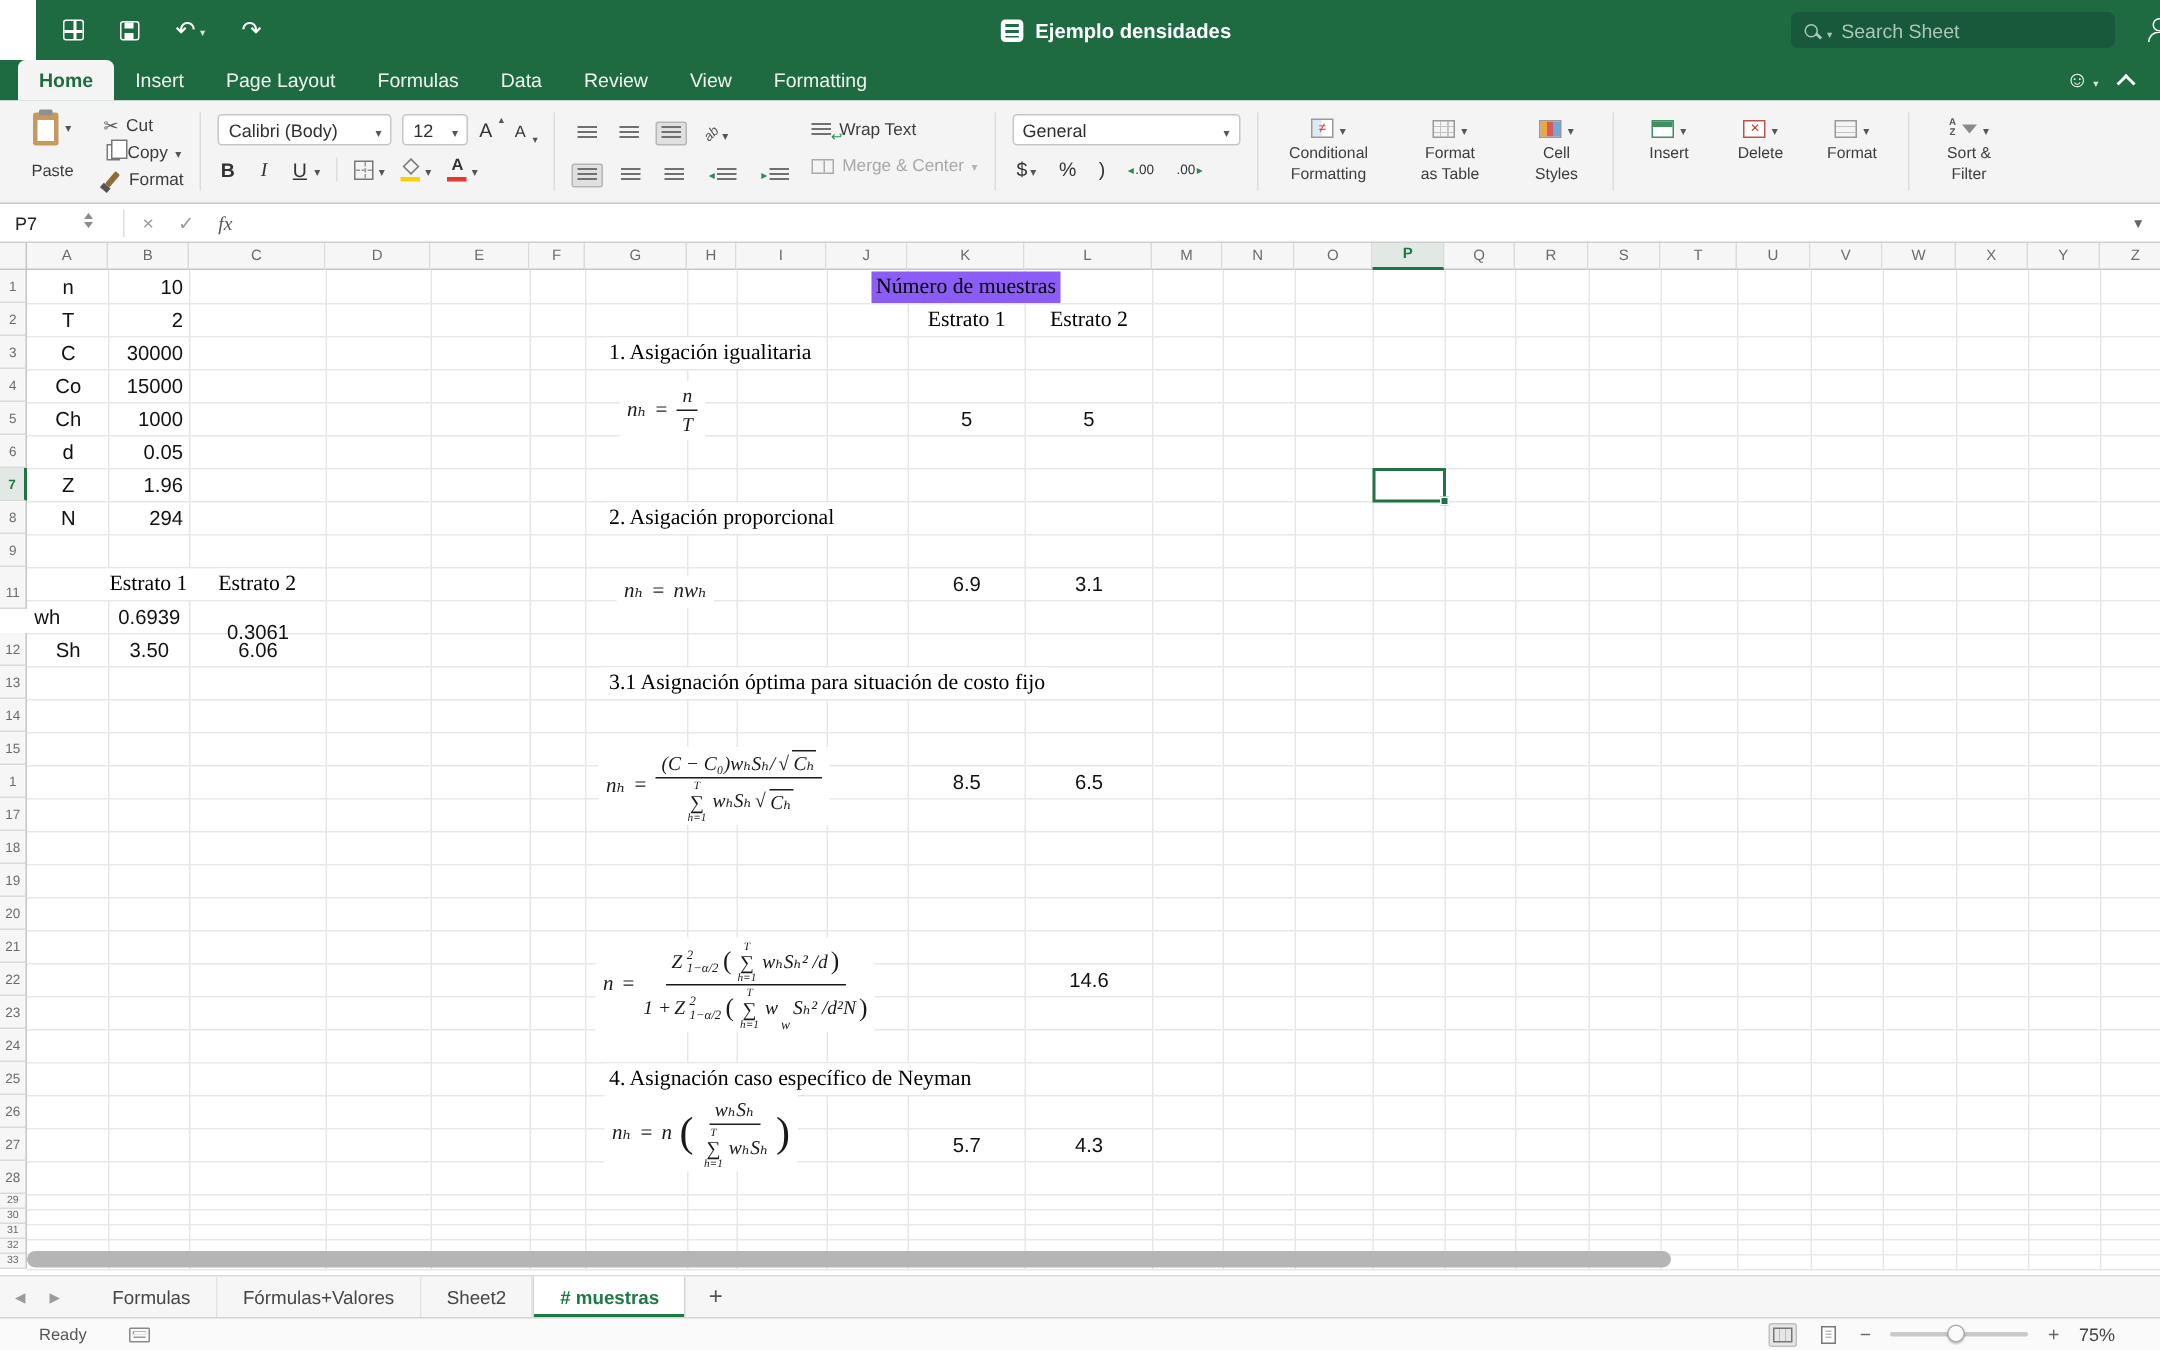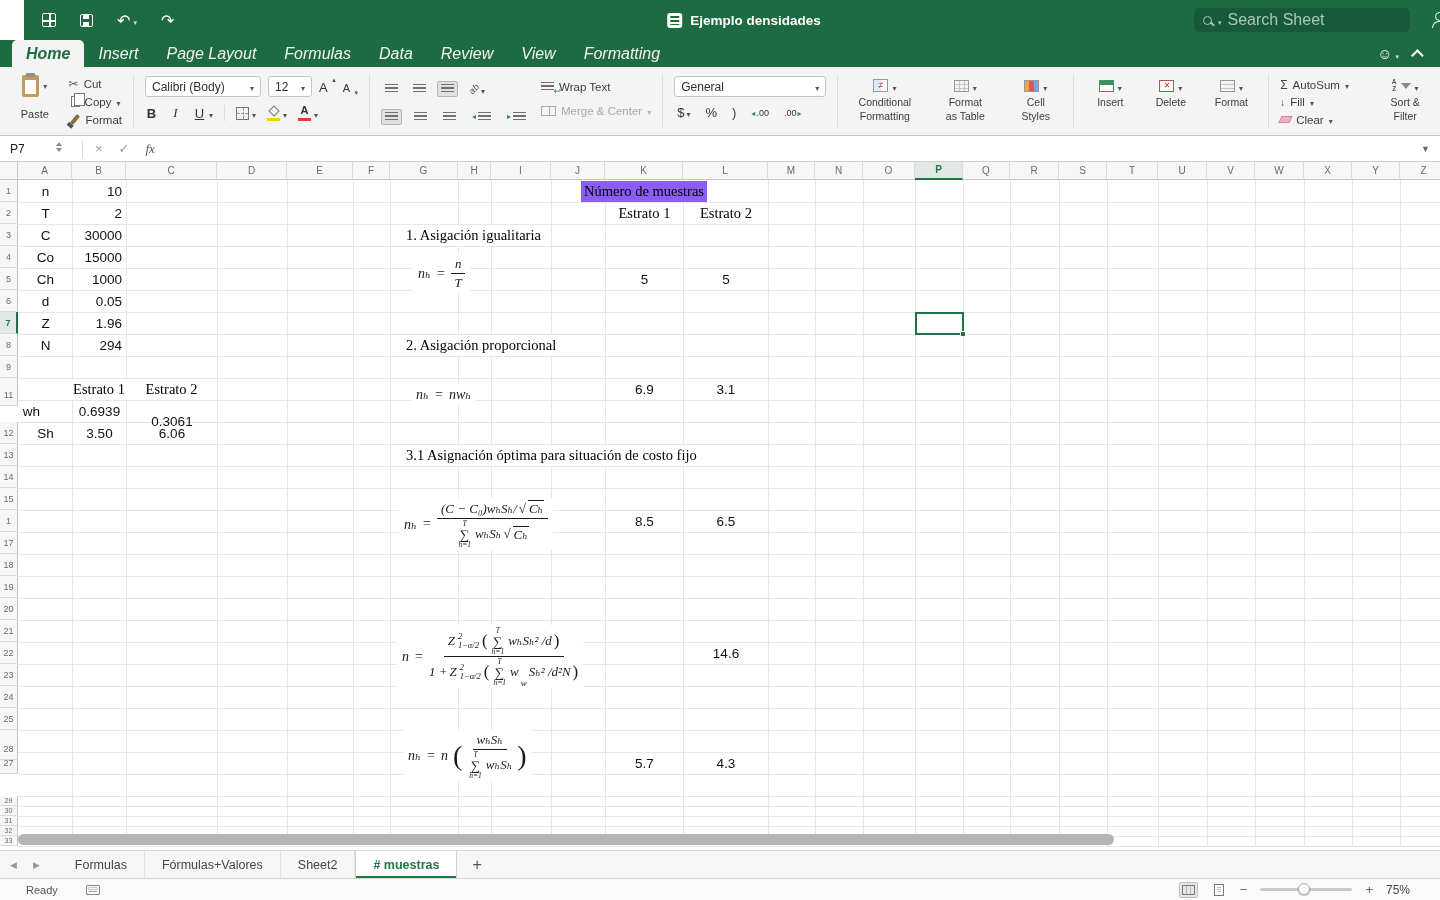--- a/index.html
+++ b/index.html
@@ -20,35 +20,35 @@
   .i-redo::before { content:"↷"; color:#fff; font-size:16px; }
   .tb-btn { display:flex; align-items:center; gap:3px; }
   .caret-w::before { content:"▾"; font-size:7px; color:#cfe3d8; }
   .tb-title { position:absolute; left:50%; top:0; transform:translateX(-50%); height:40px;
     display:flex; align-items:center; gap:8px; color:#fff; font-weight:bold; font-size:13.5px; }
   .i-doc { width:15px; height:15px; background:#fff; border-radius:3px; position:relative; }
   .i-doc::before { content:""; position:absolute; left:3px; right:3px; top:3px; bottom:3px;
     background:repeating-linear-gradient(to bottom,#1e6b41 0 2px, transparent 2px 4px); }
   .tb-search { position:absolute; right:54px; top:8px; width:216px; height:24px; background:#17593a;
     border-radius:5px; display:flex; align-items:center; padding:0 9px; gap:6px;
-    color:#a9c8b7; font-size:16px; }
+    color:#a9c8b7; font-size:13px; }
   .i-mag { width:9px; height:9px; border:1.5px solid #a9c8b7; border-radius:50%; position:relative; flex:0 0 auto; }
   .i-mag::after { content:""; position:absolute; width:5px; height:1.5px; background:#a9c8b7;
     right:-4px; bottom:-1px; transform:rotate(45deg); }
   .srch-caret::before { content:"▾"; font-size:7px; color:#a9c8b7; }
   .i-person { position:absolute; right:16px; top:12px; width:18px; height:16px; }
   .i-person::before { content:""; position:absolute; left:5px; top:0; width:7px; height:7px;
     border:1.5px solid #fff; border-radius:50%; }
   .i-person::after { content:""; position:absolute; left:2px; bottom:0; width:13px; height:6px;
     border:1.5px solid #fff; border-bottom:none; border-radius:7px 7px 0 0; }
 
   
   .tabrow { position:absolute; top:40px; left:0; width:1440px; height:27px; background:#1e6b41;
     display:flex; align-items:stretch; padding-left:12px; }
-  .rtab { color:rgba(255,255,255,.93); font-size:16px; padding:0 14px; display:flex; align-items:center;font-style:italic; }
+  .rtab { color:rgba(255,255,255,.93); font-size:13px; padding:0 14px; display:flex; align-items:center; }
   .rtab.active { background:#f4f4f4; color:#1e6b41; font-weight:bold; border-radius:5px 5px 0 0; }
   .tabrow-right { margin-left:auto; display:flex; align-items:center; gap:16px; padding-right:16px; }
   .i-smile { display:flex; align-items:center; gap:3px; }
   .i-smile::before { content:"☺"; color:#fff; font-size:15px; }
   .i-collapse { width:9px; height:9px; border-left:2px solid #fff; border-top:2px solid #fff;
     transform:rotate(45deg) translateY(3px); }
 
   
   .ribbon { position:absolute; top:67px; left:0; width:1440px; height:69px; background:#f4f4f4;
     border-bottom:1px solid #c8c8c8; display:flex; align-items:stretch; padding:5px 6px 0 10px; gap:9px; }
@@ -473,37 +473,20 @@
   <div class="rg bb narrow">
     <div class="bb-top">
         <span class="i-format2"></span>
         <span class="caret"></span>
       </div>
     <span class="bb-l1">Format</span>
   </div>
 
   <div class="rsep"></div>
 
-  <div class="rg stack3 edit-g">
-    <div class="srow">
-      <span class="sigma"></span>
-      <span class="slabel">AutoSum</span>
-      <span class="caret"></span>
-    </div>
-    <div class="srow">
-      <span class="i-fill"></span>
-      <span class="slabel">Fill</span>
-      <span class="caret"></span>
-    </div>
-    <div class="srow">
-      <span class="i-clear"></span>
-      <span class="slabel">Clear</span>
-      <span class="caret"></span>
-    </div>
-  </div>
 
   <div class="rg bb sort-g">
     <div class="bb-top">
       <span class="i-sortaz"></span>
       <span class="i-funnel"></span>
       <span class="caret"></span>
     </div>
     <span class="bb-l1">Sort &amp;</span>
     <span class="bb-l2">Filter</span>
   </div>
@@ -671,21 +654,21 @@
     <div class="rowh" style="top: 392px; height: 22px; line-height: 22px;">18</div>
     <div class="rowh" style="top: 414px; height: 22px; line-height: 22px;">19</div>
     <div class="rowh" style="top: 436px; height: 22px; line-height: 22px;">20</div>
     <div class="rowh" style="top: 458px; height: 22px; line-height: 22px;">21</div>
     <div class="rowh" style="top: 480px; height: 22px; line-height: 22px;">22</div>
     <div class="rowh" style="top: 502px; height: 22px; line-height: 22px;">23</div>
     <div class="rowh" style="top: 524px; height: 22px; line-height: 22px;">24</div>
     <div class="rowh" style="top: 546px; height: 22px; line-height: 22px;">25</div>
     <div class="rowh" style="top: 568px; height: 22px; line-height: 22px;">26</div>
     <div class="rowh" style="top: 590px; height: 22px; line-height: 22px;">27</div>
-    <div class="rowh" style="top: 576px; height: 22px; line-height: 22px;">28</div>
+    <div class="rowh" style="top: 612px; height: 22px; line-height: 22px;">28</div>
     <div class="rowh" style="top: 634px; height: 10px; line-height: 10px; font-size: 7px;">29</div>
     <div class="rowh" style="top: 644px; height: 10px; line-height: 10px; font-size: 7px;">30</div>
     <div class="rowh" style="top: 654px; height: 10px; line-height: 10px; font-size: 7px;">31</div>
     <div class="rowh" style="top: 664px; height: 10px; line-height: 10px; font-size: 7px;">32</div>
     <div class="rowh" style="top: 674px; height: 10px; line-height: 10px; font-size: 7px;">33</div>
     <div class="vline" style="left: 72px; top: 18px; width: 1px; height: 666px;"></div>
     <div class="vline" style="left: 126px; top: 18px; width: 1px; height: 666px;"></div>
     <div class="vline" style="left: 217px; top: 18px; width: 1px; height: 666px;"></div>
     <div class="vline" style="left: 287px; top: 18px; width: 1px; height: 666px;"></div>
     <div class="vline" style="left: 353px; top: 18px; width: 1px; height: 666px;"></div>
@@ -772,20 +755,21 @@
     <div class="cell serif" style="top: 63px; height: 21px; line-height: 21px; left: 403px; white-space: nowrap; background: rgb(255, 255, 255); padding: 0px 3px;">1. Asigación igualitaria</div>
     <div class="cell" style="top: 107px; height: 21px; line-height: 21px; left: 606px; width: 77px; text-align: center;">5</div>
     <div class="cell" style="top: 107px; height: 21px; line-height: 21px; left: 684px; width: 84px; text-align: center;">5</div>
     <div class="cell serif" style="top: 173px; height: 21px; line-height: 21px; left: 403px; white-space: nowrap; background: rgb(255, 255, 255); padding: 0px 3px;">2. Asigación proporcional</div>
     <div class="cell" style="top: 217px; height: 21px; line-height: 21px; left: 606px; width: 77px; text-align: center;">6.9</div>
     <div class="cell" style="top: 217px; height: 21px; line-height: 21px; left: 684px; width: 84px; text-align: center;">3.1</div>
     <div class="cell serif" style="top: 283px; height: 21px; line-height: 21px; left: 403px; white-space: nowrap; background: rgb(255, 255, 255); padding: 0px 3px;">3.1 Asignación óptima para situación de costo fijo</div>
     <div class="cell" style="top: 349px; height: 21px; line-height: 21px; left: 606px; width: 77px; text-align: center;">8.5</div>
     <div class="cell" style="top: 349px; height: 21px; line-height: 21px; left: 684px; width: 84px; text-align: center;">6.5</div>
     <div class="cell" style="top: 481px; height: 21px; line-height: 21px; left: 684px; width: 84px; text-align: center;">14.6</div>
+    <div class="cell serif" style="top: 547px; height: 21px; line-height: 21px; left: 403px; white-space: nowrap; background: rgb(255, 255, 255); padding: 0px 3px;">4. Asignación caso específico de Neyman</div>
     <div class="cell" style="top: 591px; height: 21px; line-height: 21px; left: 606px; width: 77px; text-align: center;">5.7</div>
     <div class="cell" style="top: 591px; height: 21px; line-height: 21px; left: 684px; width: 84px; text-align: center;">4.3</div>
     <div class="selbox" style="left: 915px; top: 150px; width: 49px; height: 23px;">
       <div class="selhandle"></div>
     </div>
   </div>
 
 <div class="sheetbar">
   <div class="snav">
     <span class="nav-l"></span>

